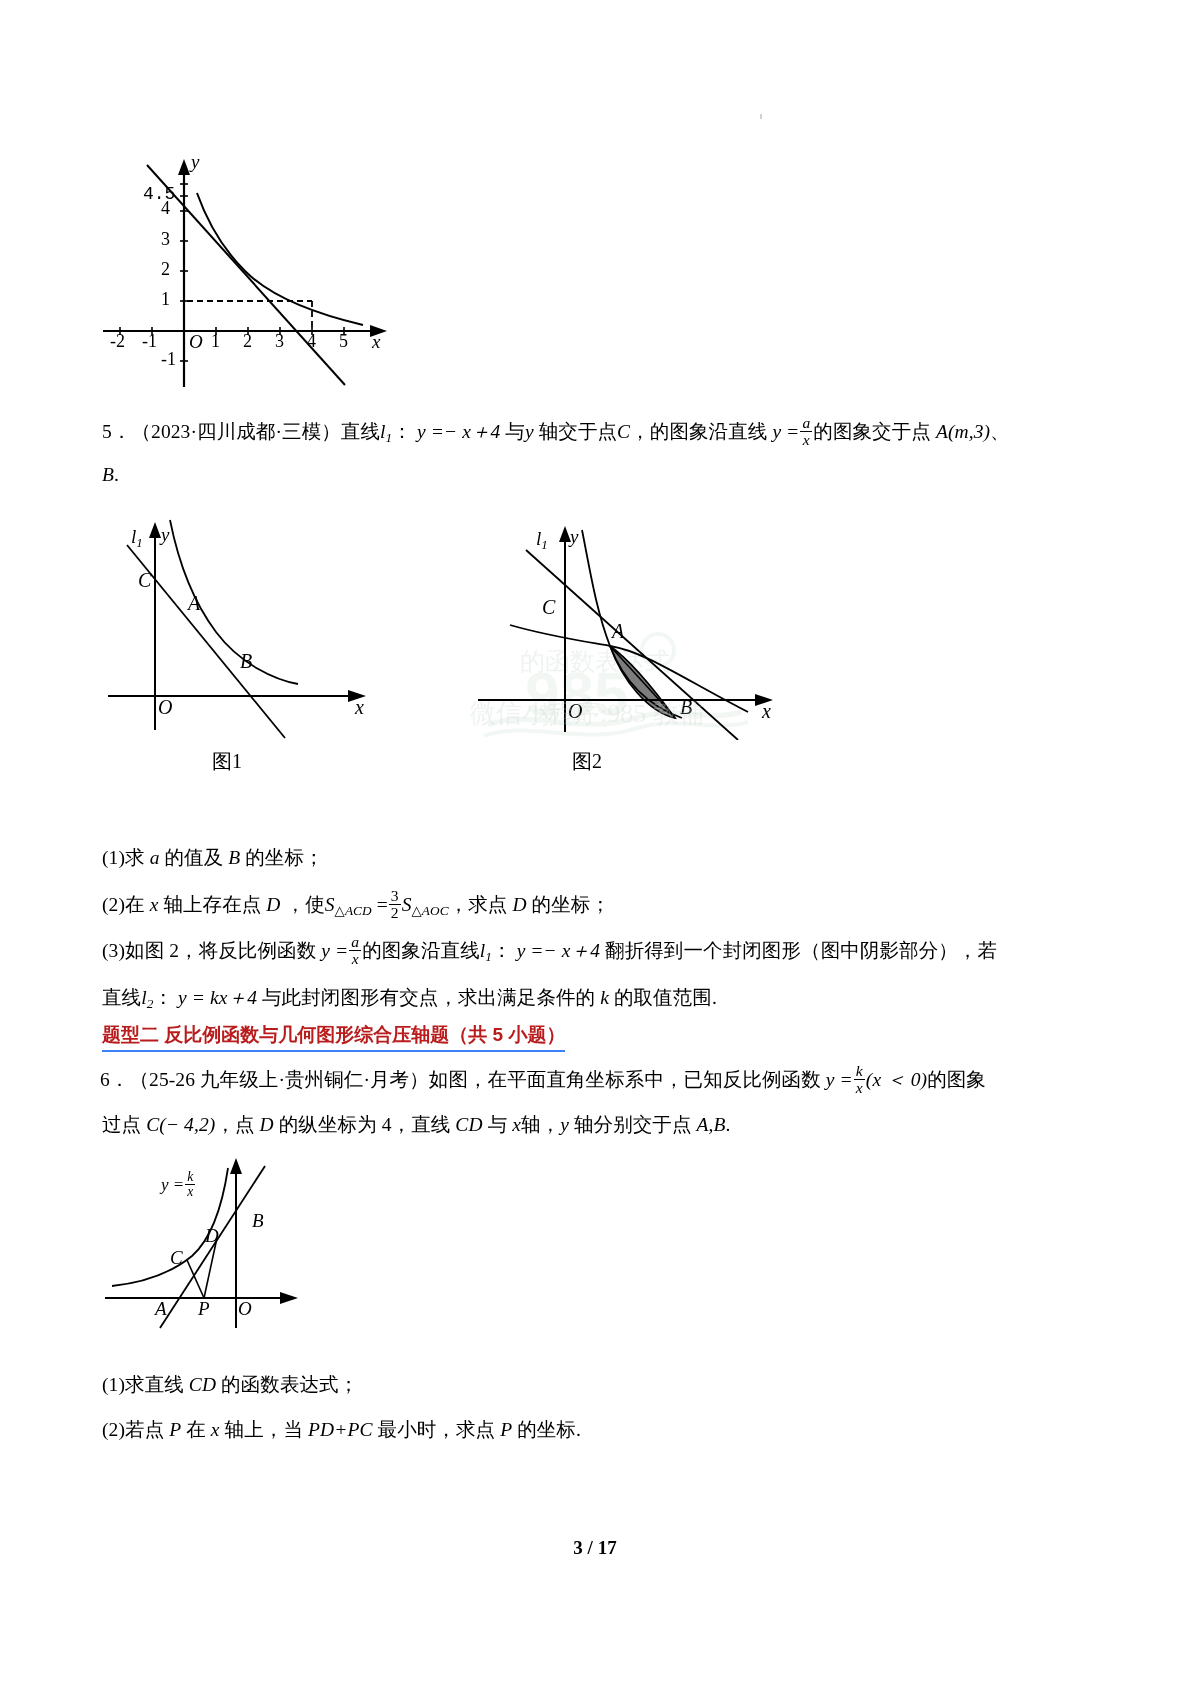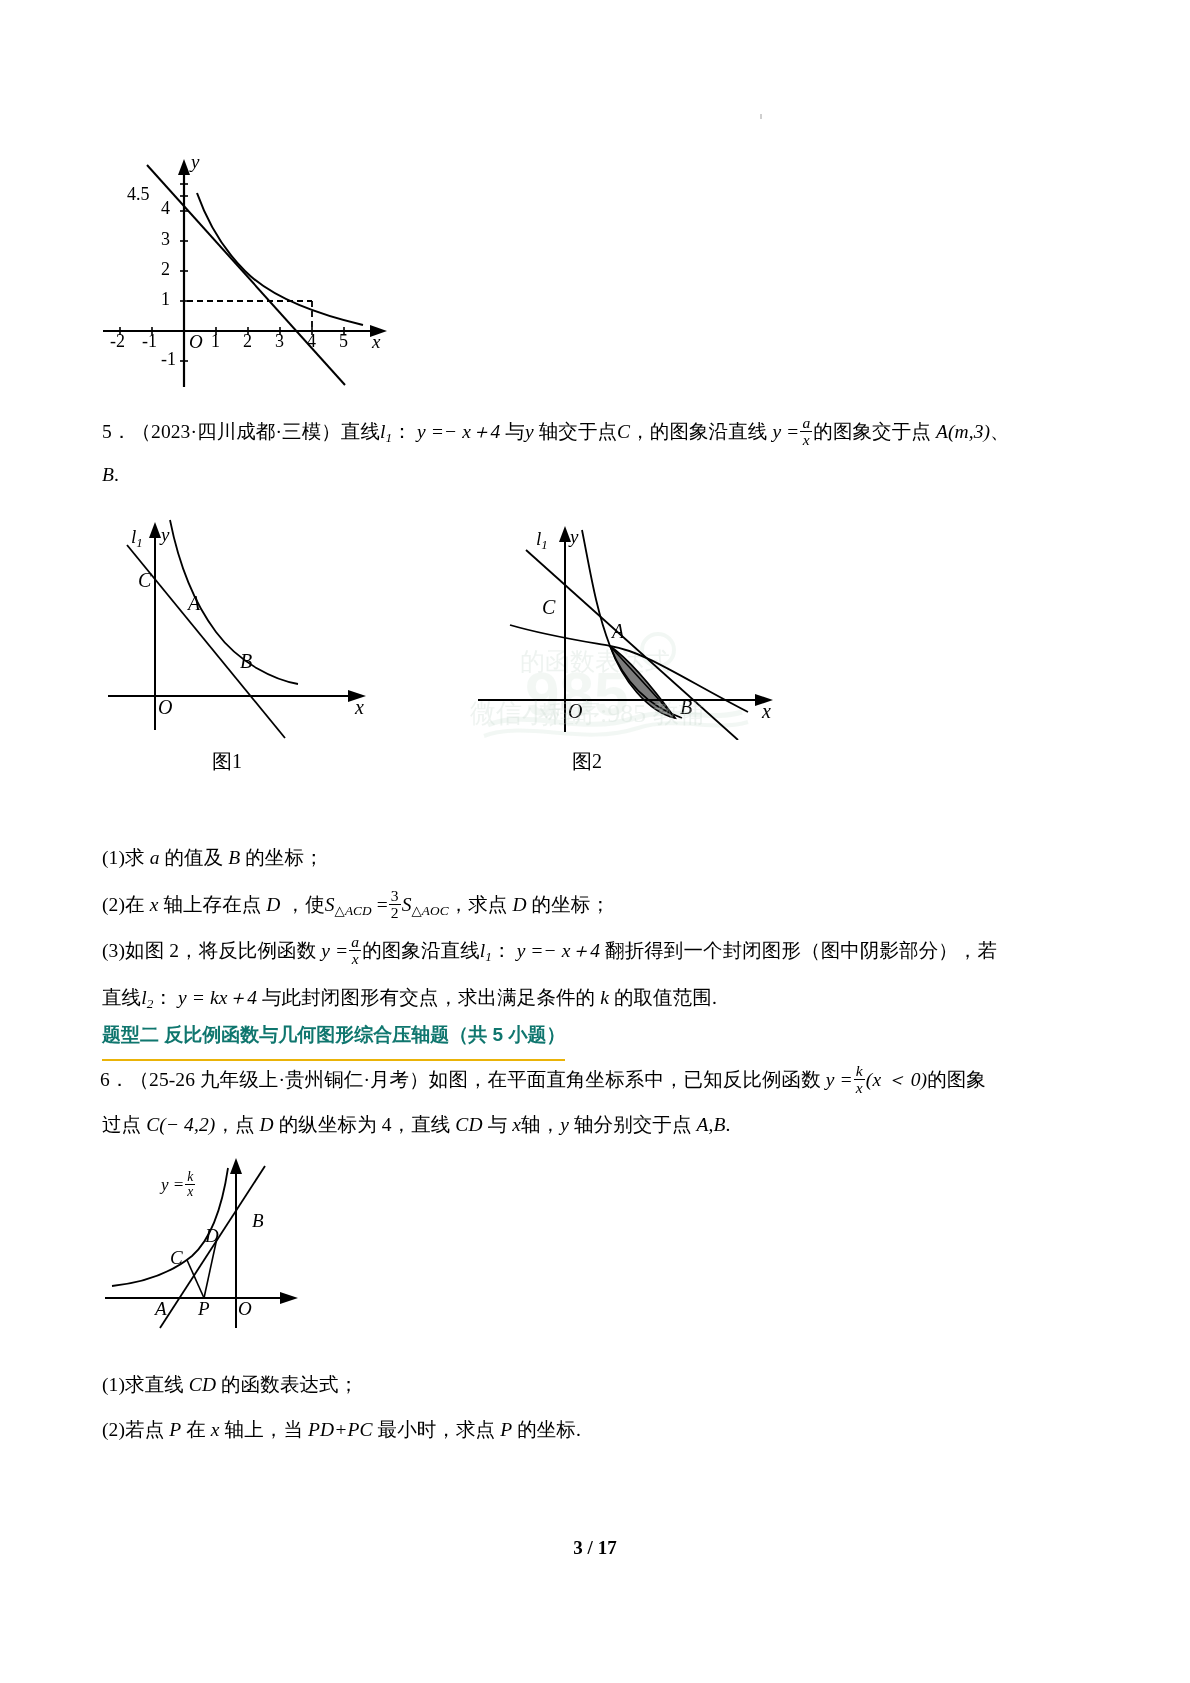--- a/index.html
+++ b/index.html
@@ -45,24 +45,24 @@
   }
   .frac .num { display: block; padding: 0 2px; }
   .frac .den { display: block; padding: 0 2px; border-top: 1px solid #000; }
   .frac.ital .num, .frac.ital .den { font-style: italic; }
 
   
   .heading {
     position: absolute;
     font-family: "Liberation Sans", sans-serif;
     font-weight: bold;
-    color: #0f766e;
+    color: #b91c1c;
     font-size: 19px;
-    border-bottom: 2px solid #eab308;
-    padding-bottom: 11px;
+    border-bottom: 2px solid #3b82f6;
+    padding-bottom: 2px;
     white-space: nowrap;
   }
 
   
   .footer {
     position: absolute;
     width: 1190px;
     text-align: center;
     font-weight: bold;
     font-size: 19px;
@@ -145,21 +145,21 @@
     </svg>
     
     <div style="position:absolute; left:15px;  top:196px; font-size:18px;">-2</div>
     <div style="position:absolute; left:47px;  top:196px; font-size:18px;">-1</div>
     <div style="position:absolute; left:116px; top:196px; font-size:18px;">1</div>
     <div style="position:absolute; left:148px; top:196px; font-size:18px;">2</div>
     <div style="position:absolute; left:180px; top:196px; font-size:18px;">3</div>
     <div style="position:absolute; left:212px; top:196px; font-size:18px;">4</div>
     <div style="position:absolute; left:244px; top:196px; font-size:18px;">5</div>
 
-    <div style="position:absolute; left:32px; top:49px;  font-size:18px;">4.5</div>
+    <div style="position:absolute; left:48px; top:49px;  font-size:18px;font-family:Liberation Mono, monospace;">4.5</div>
     <div style="position:absolute; left:66px; top:63px;  font-size:18px;">4</div>
     <div style="position:absolute; left:66px; top:94px;  font-size:18px;">3</div>
     <div style="position:absolute; left:66px; top:124px; font-size:18px;">2</div>
     <div style="position:absolute; left:66px; top:154px; font-size:18px;">1</div>
     <div style="position:absolute; left:66px; top:214px; font-size:18px;">-1</div>
 
     <div class="it" style="position:absolute; left:94px; top:196px; font-size:19px;">O</div>
     <div class="it" style="position:absolute; left:277px; top:196px; font-size:19px;">x</div>
     <div class="it" style="position:absolute; left:96px; top:16px;  font-size:19px;">y</div>
   </div>

